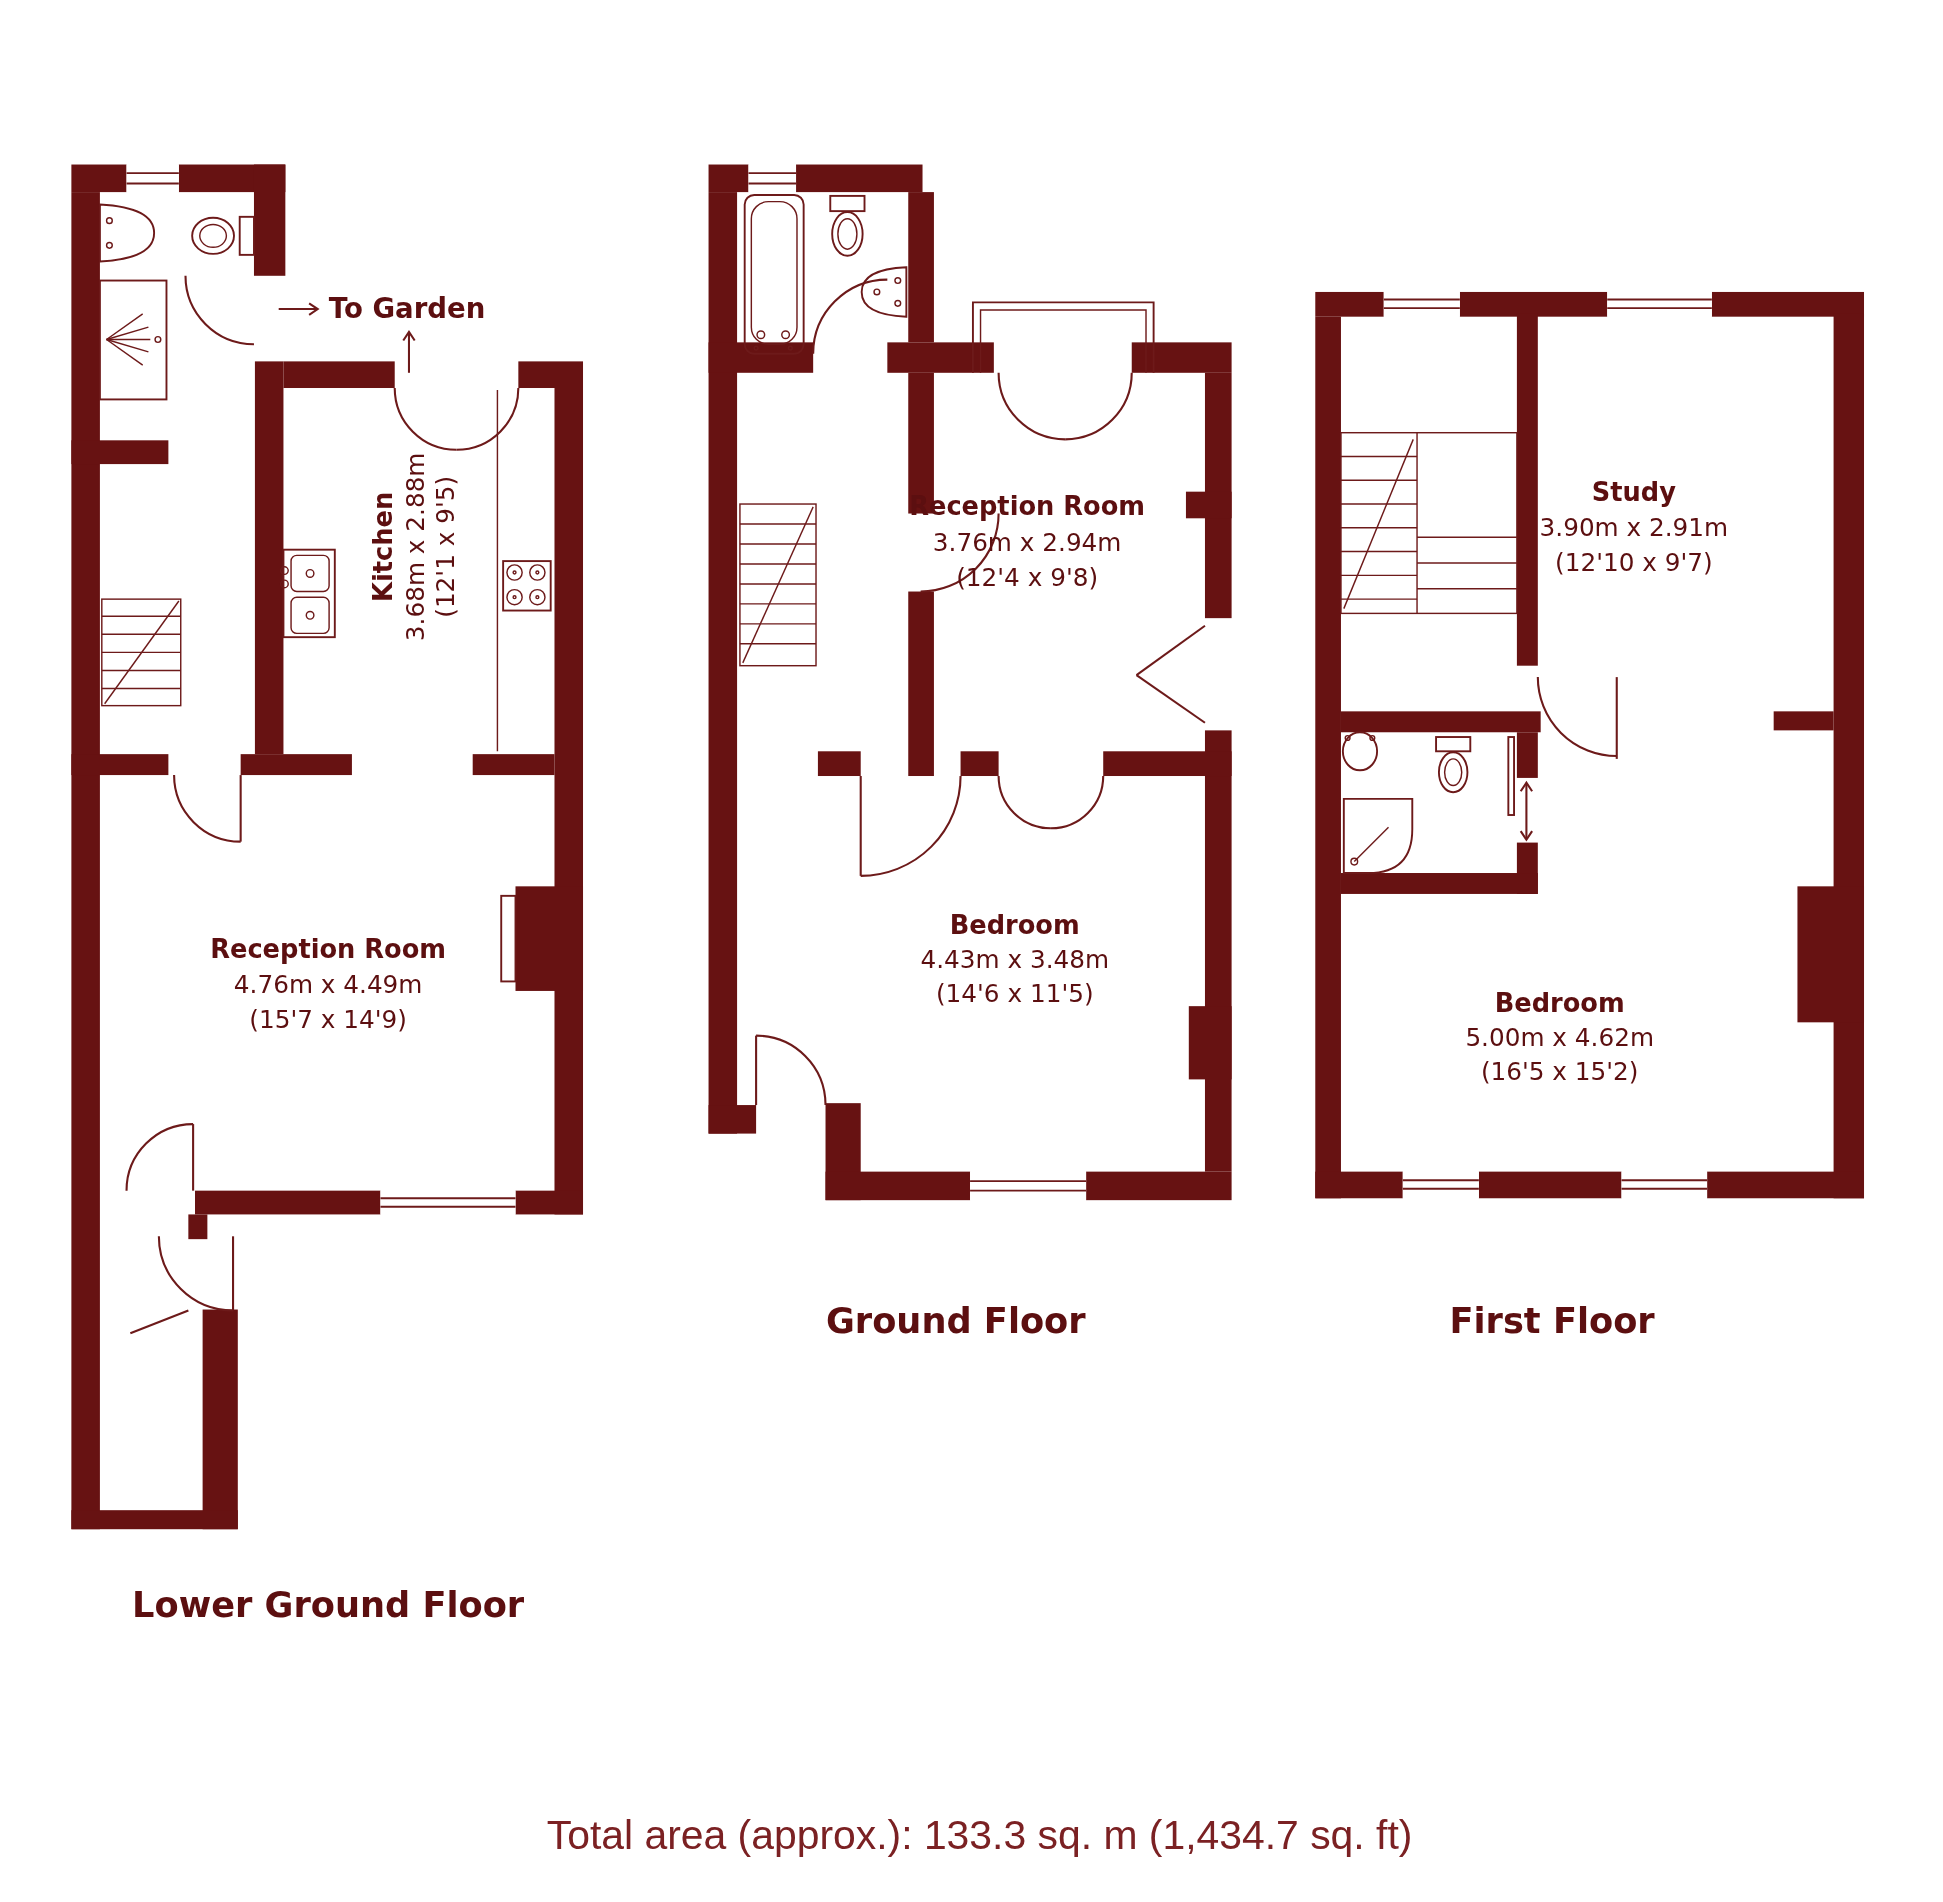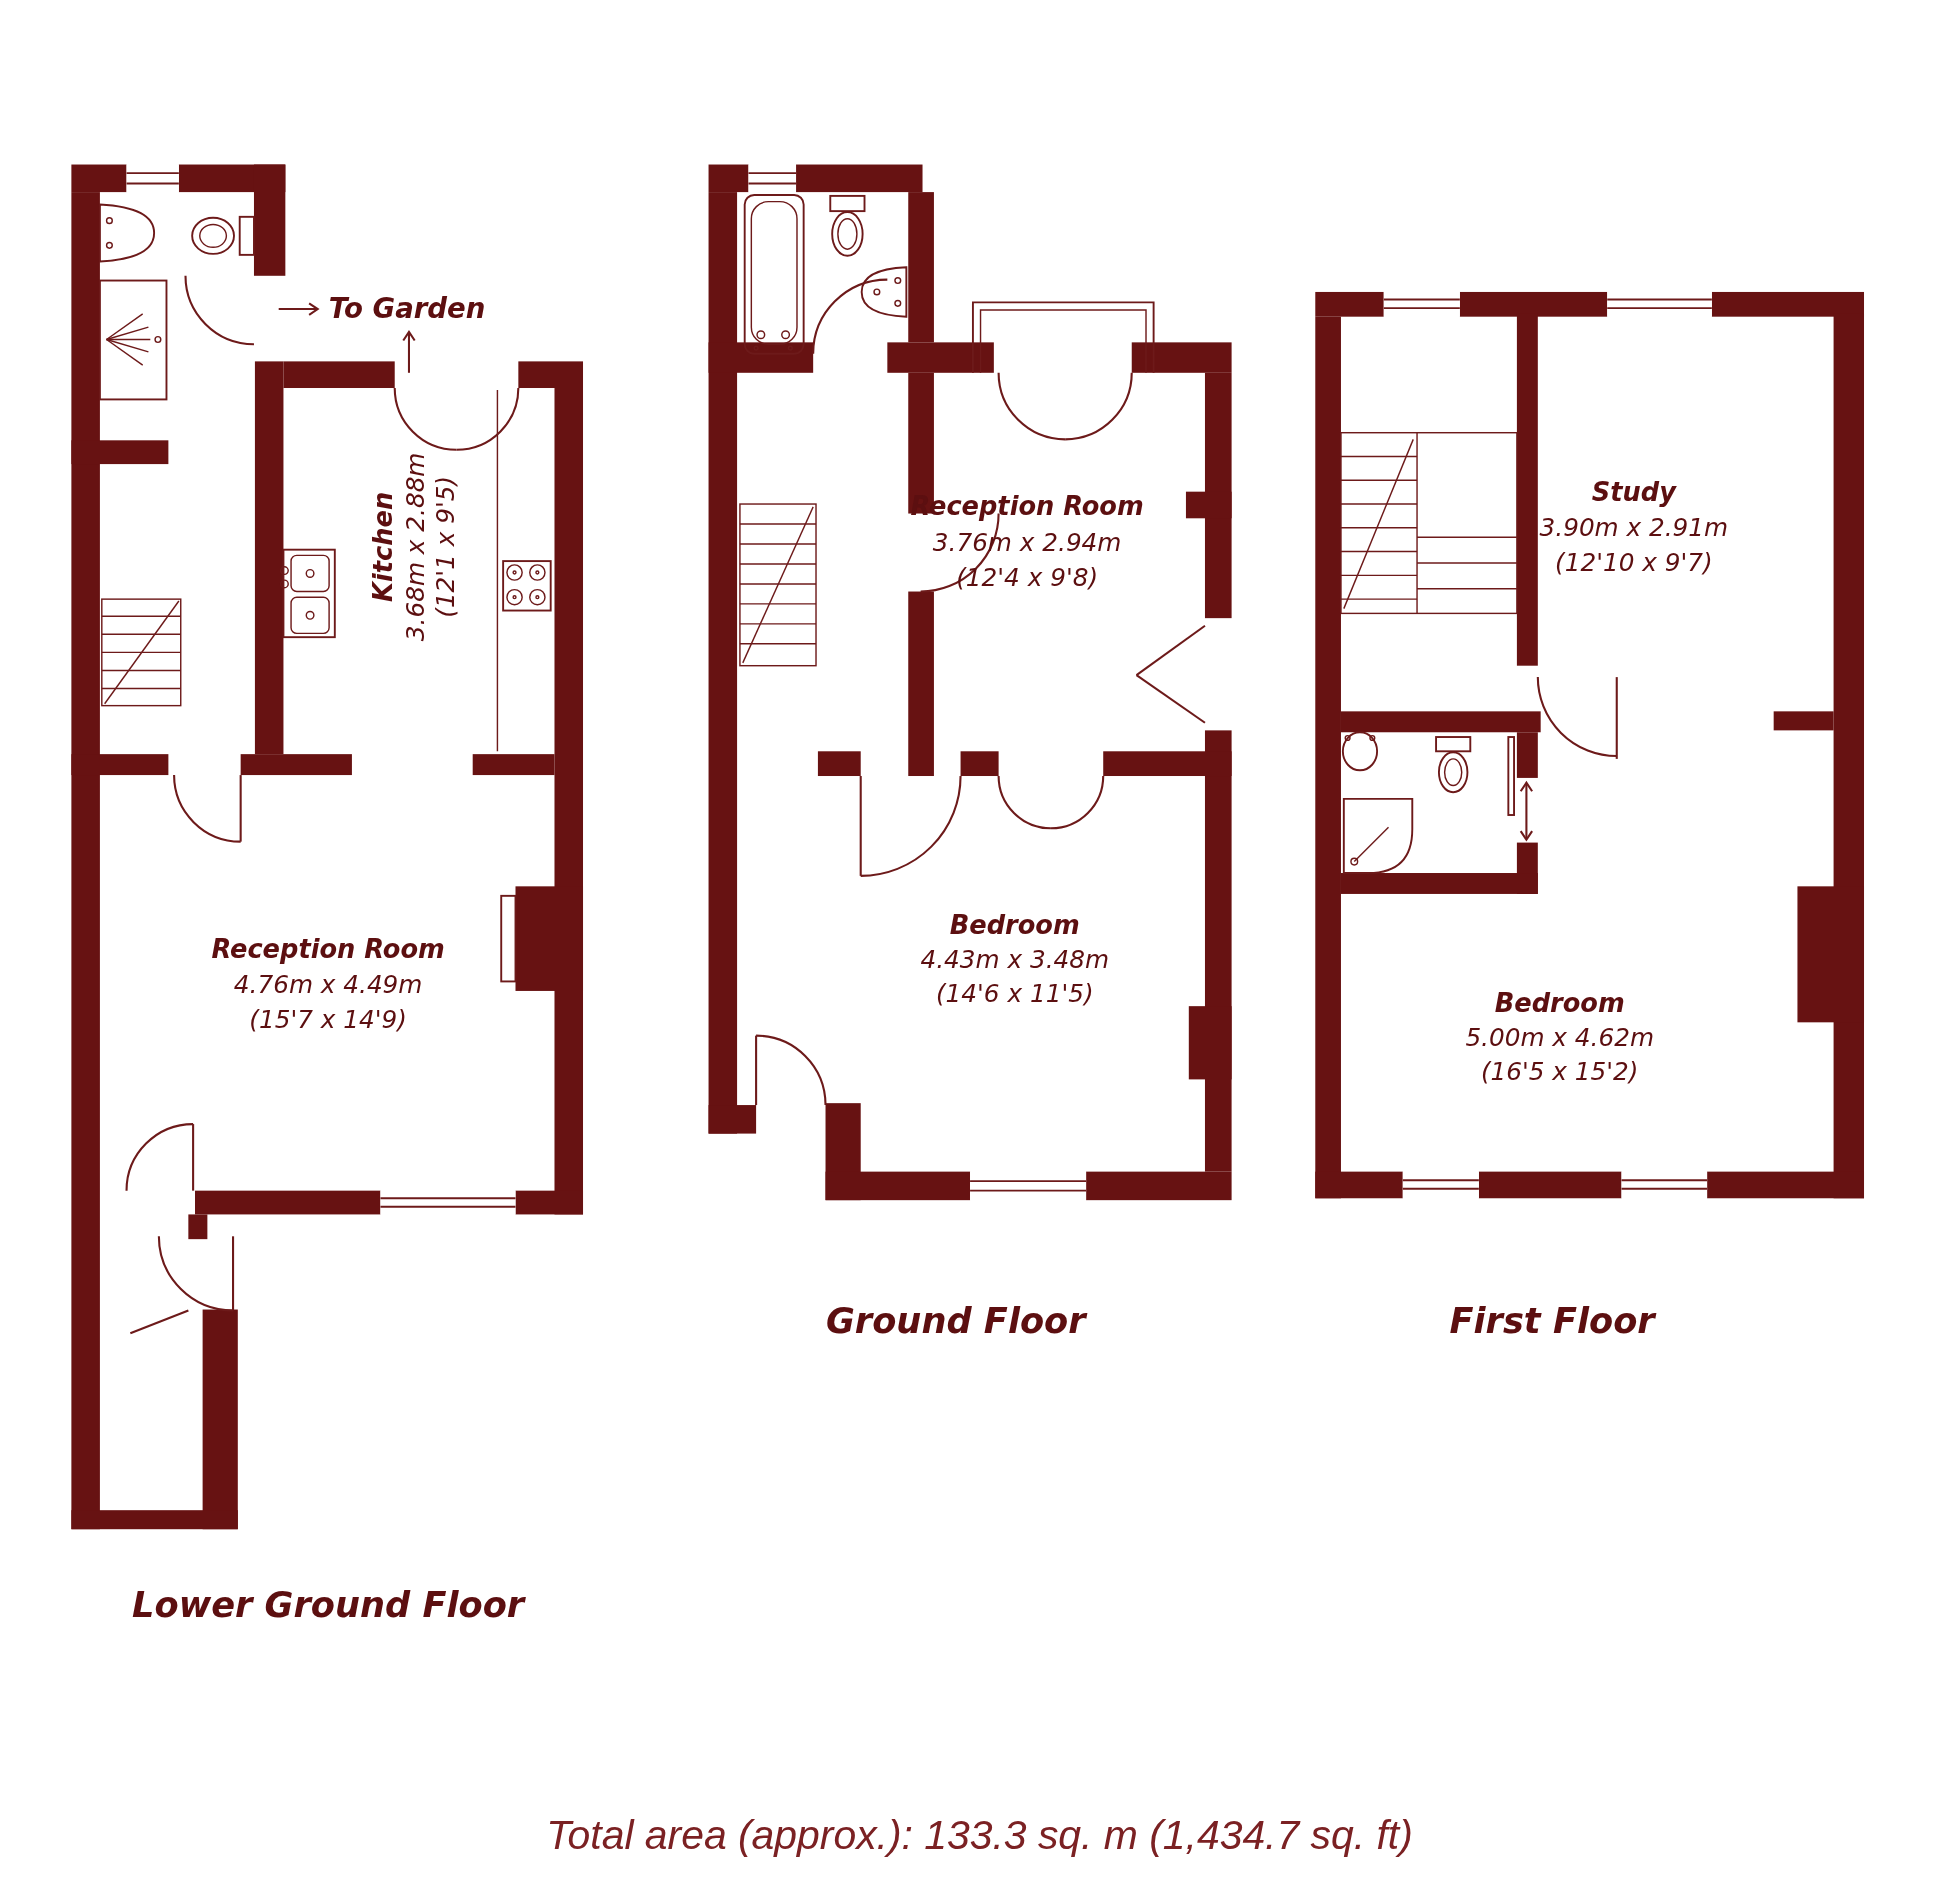--- a/index.html
+++ b/index.html
@@ -1,16 +1,16 @@
 <!DOCTYPE html>
 <html style="font-size:15px"><head>
 <meta charset="utf-8">
 <style>
   html,body{margin:0;padding:0;background:#ffffff;}
-  #stage{position:relative;width:1943px;height:1902px;background:#ffffff;overflow:hidden;font-style:italic;}
+  #stage{position:relative;width:1943px;height:1902px;background:#ffffff;overflow:hidden;}
   svg{display:block;}
   .wall{fill:#671212;stroke:none;}
   .thin{fill:none;stroke:#6d1a1a;stroke-width:2;}
   .thin15{fill:none;stroke:#6d1a1a;stroke-width:1.5;}
   .door{fill:none;stroke:#6d1a1a;stroke-width:2.2;}
   .winline{fill:none;stroke:#6d1a1a;stroke-width:2;}
   .winbox{fill:#ffffff;stroke:none;}
   .fixwhite{fill:#ffffff;stroke:#6d1a1a;stroke-width:2;}
   .roomname{font-family:"DejaVu Sans",sans-serif;font-weight:bold;font-size:27px;fill:#5c0f10;text-anchor:middle;}
   .roomdim{font-family:"DejaVu Sans",sans-serif;font-size:26px;fill:#5c0f10;text-anchor:middle;}

